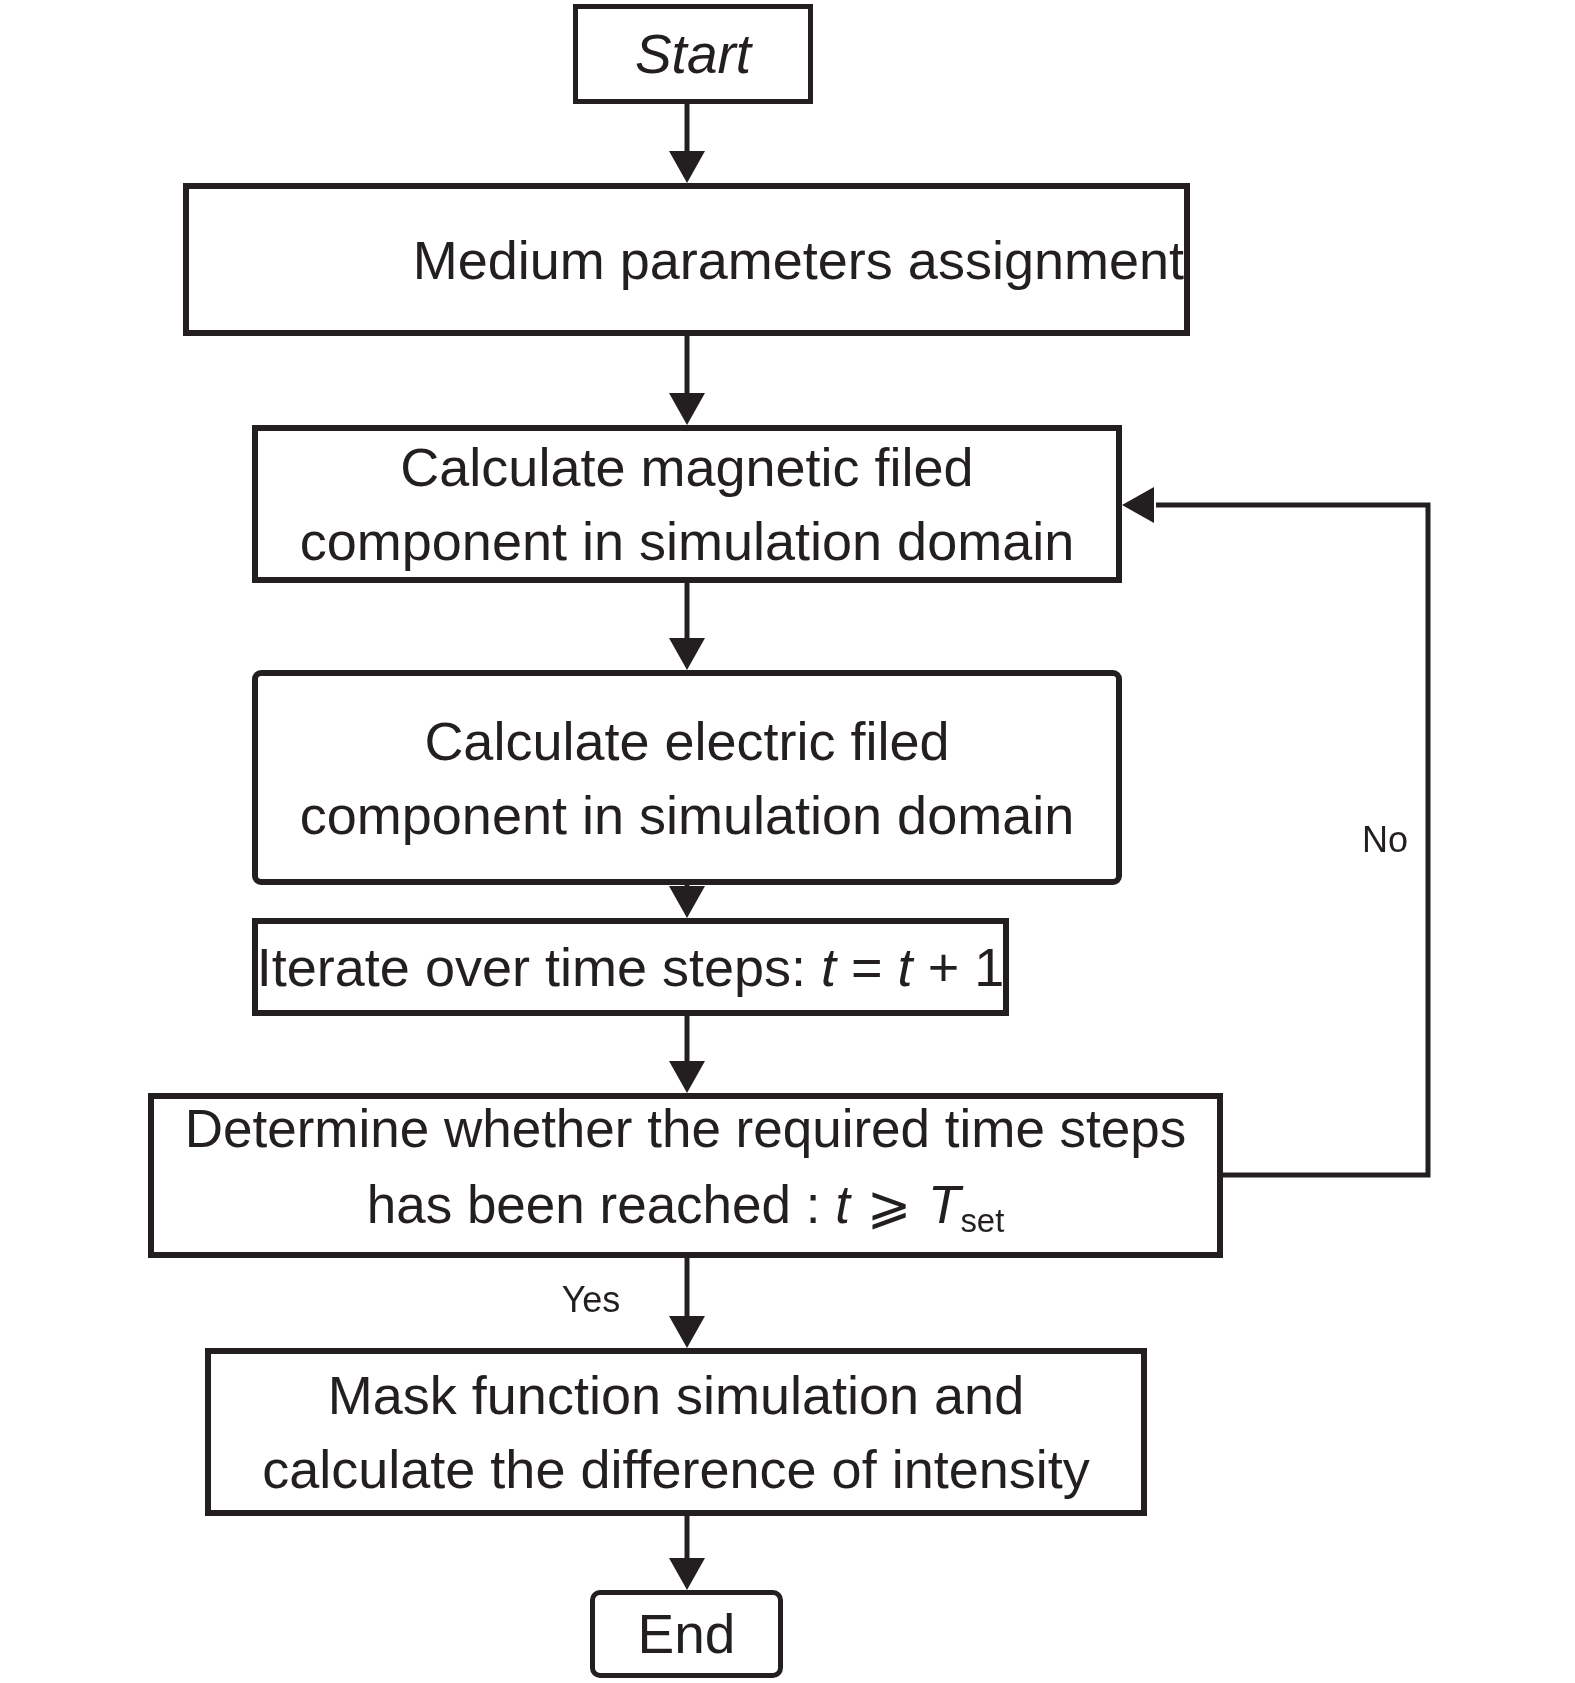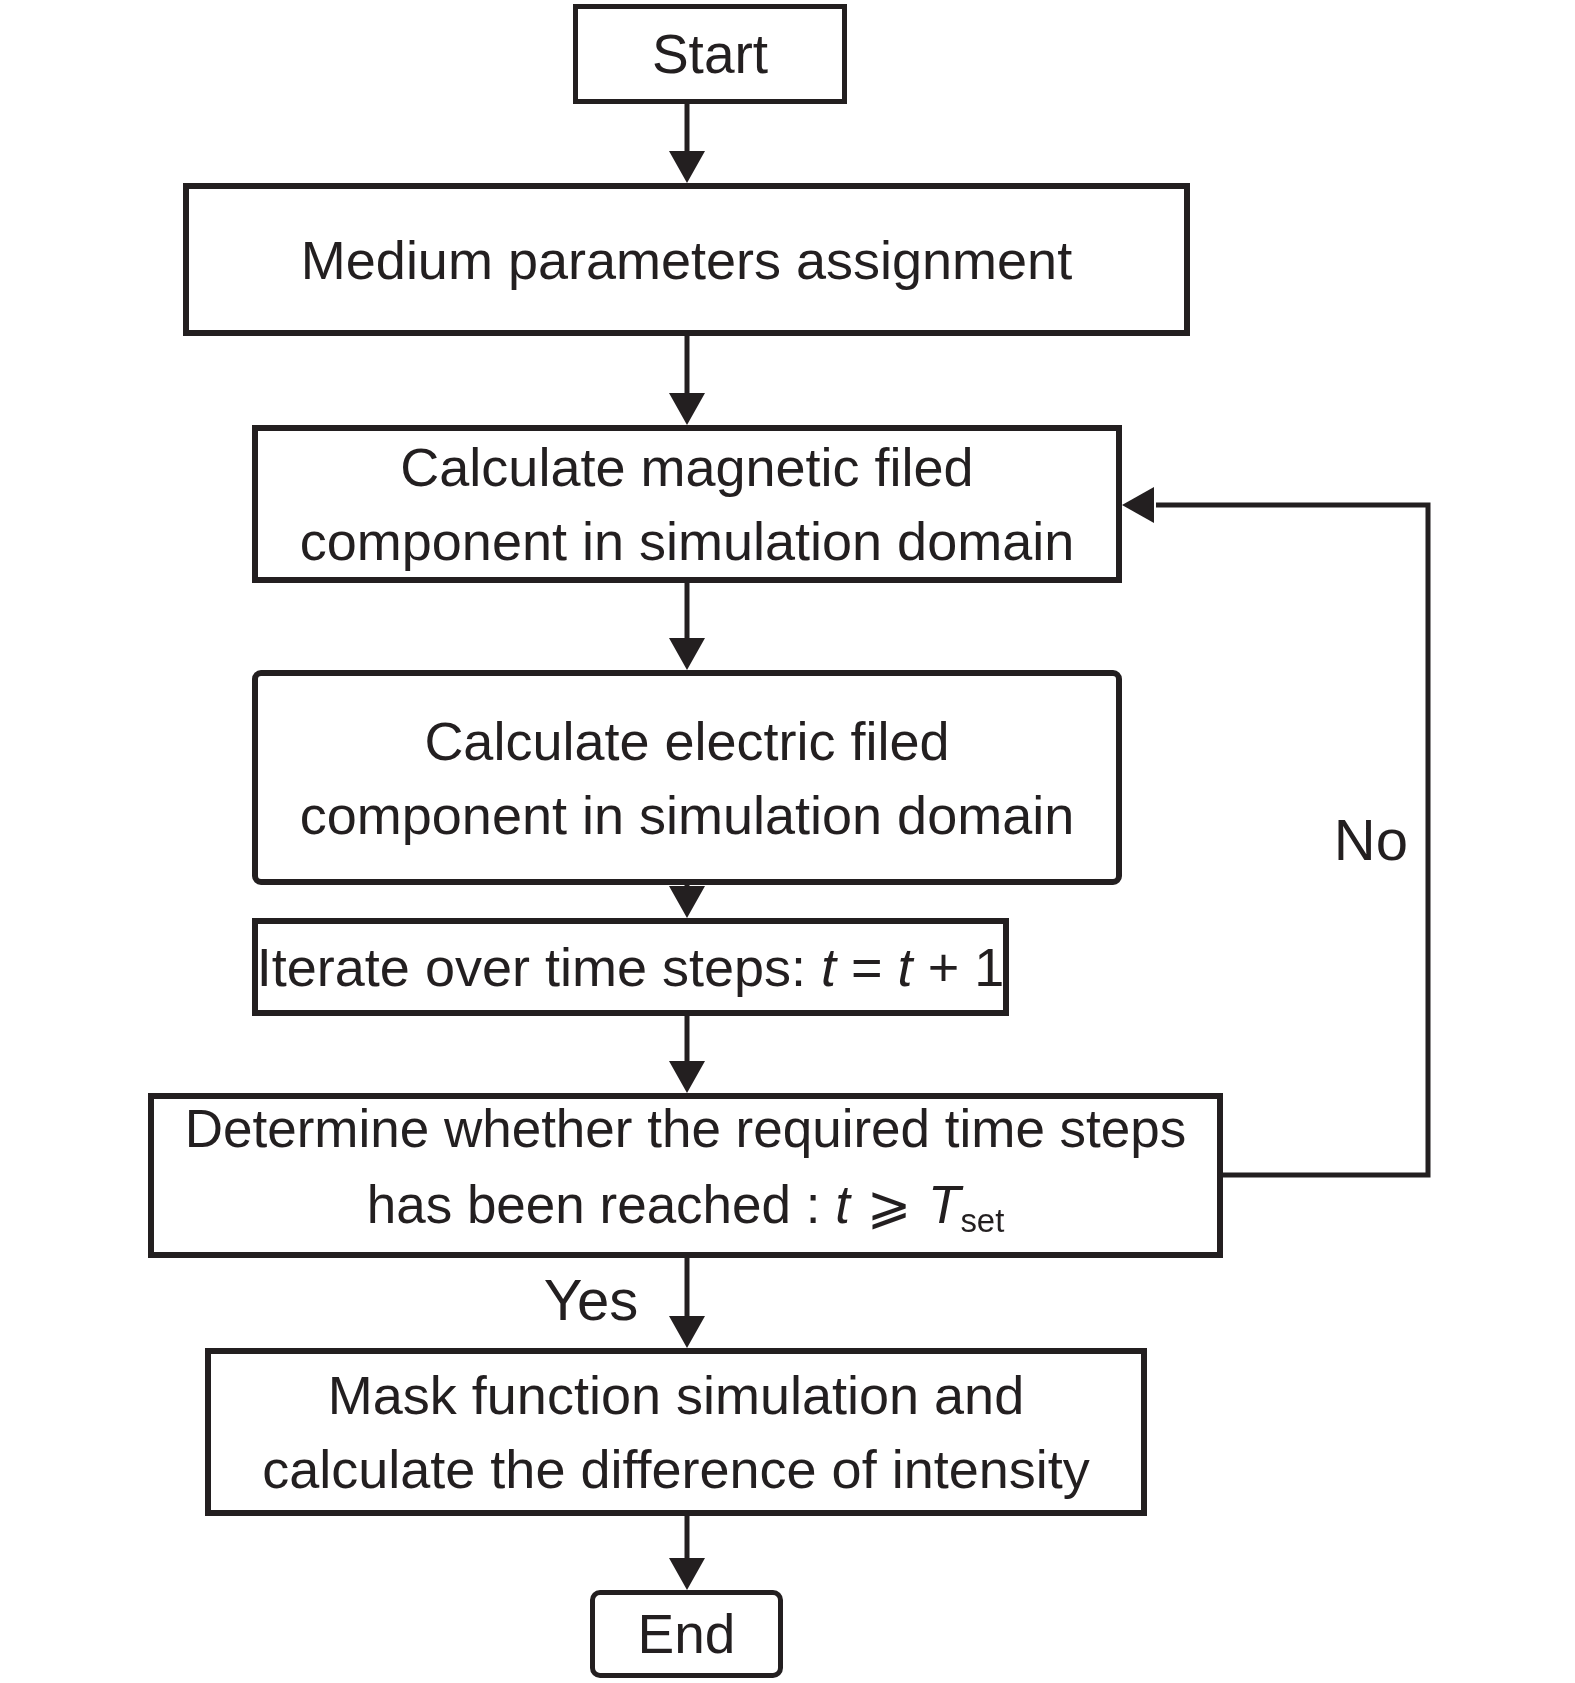--- a/index.html
+++ b/index.html
@@ -22,31 +22,31 @@
     flex-direction: column;
     align-items: center;
     justify-content: center;
     text-align: center;
     font-size: 54px;
     line-height: 74px;
     color: var(--ink);
   }
   .box .line { white-space: pre; }
   .terminal { border-width: 5px; font-size: 55px; }
-  #box-start   { left: 573px; top: 4px;    width: 274px;  height: 100px; }
-  #box-medium  { left: 183px; top: 183px;  width: 1007px; height: 153px; }
+  #box-start   { left: 573px; top: 4px;    width: 240px;  height: 100px; font-style: italic; }
+  #box-medium  { left: 183px; top: 183px;  width: 1007px; height: 153px; align-items: flex-end; }
   #box-magnet  { left: 252px; top: 425px;  width: 870px;  height: 158px; }
   #box-elec    { left: 252px; top: 670px;  width: 870px;  height: 215px; border-radius: 9px; }
   #box-iter    { left: 252px; top: 918px;  width: 757px;  height: 98px;  }
   #box-dec     { left: 148px; top: 1093px; width: 1075px; height: 165px; font-size: 53px; line-height: 76px; }
   #box-mask    { left: 205px; top: 1348px; width: 942px;  height: 168px; }
   #box-end     { left: 590px; top: 1590px; width: 193px;  height: 88px; border-radius: 10px;  }
   .edge-label {
     position: absolute;
-    font-size: 58px;
+    font-size: 36px;
     line-height: 55px;
     text-align: right;
     color: var(--ink);
   }
   #label-yes { left: 510px;  top: 1272px; width: 162px; text-align: center; }
   #label-no  { left: 1250px; top: 812px;  width: 158px; }
   .iv { font-style: italic; }
   .op { font-family: "DejaVu Sans", "Liberation Sans", sans-serif; }
   .sub { font-size: 0.62em; vertical-align: -0.28em; }
   #connectors {

